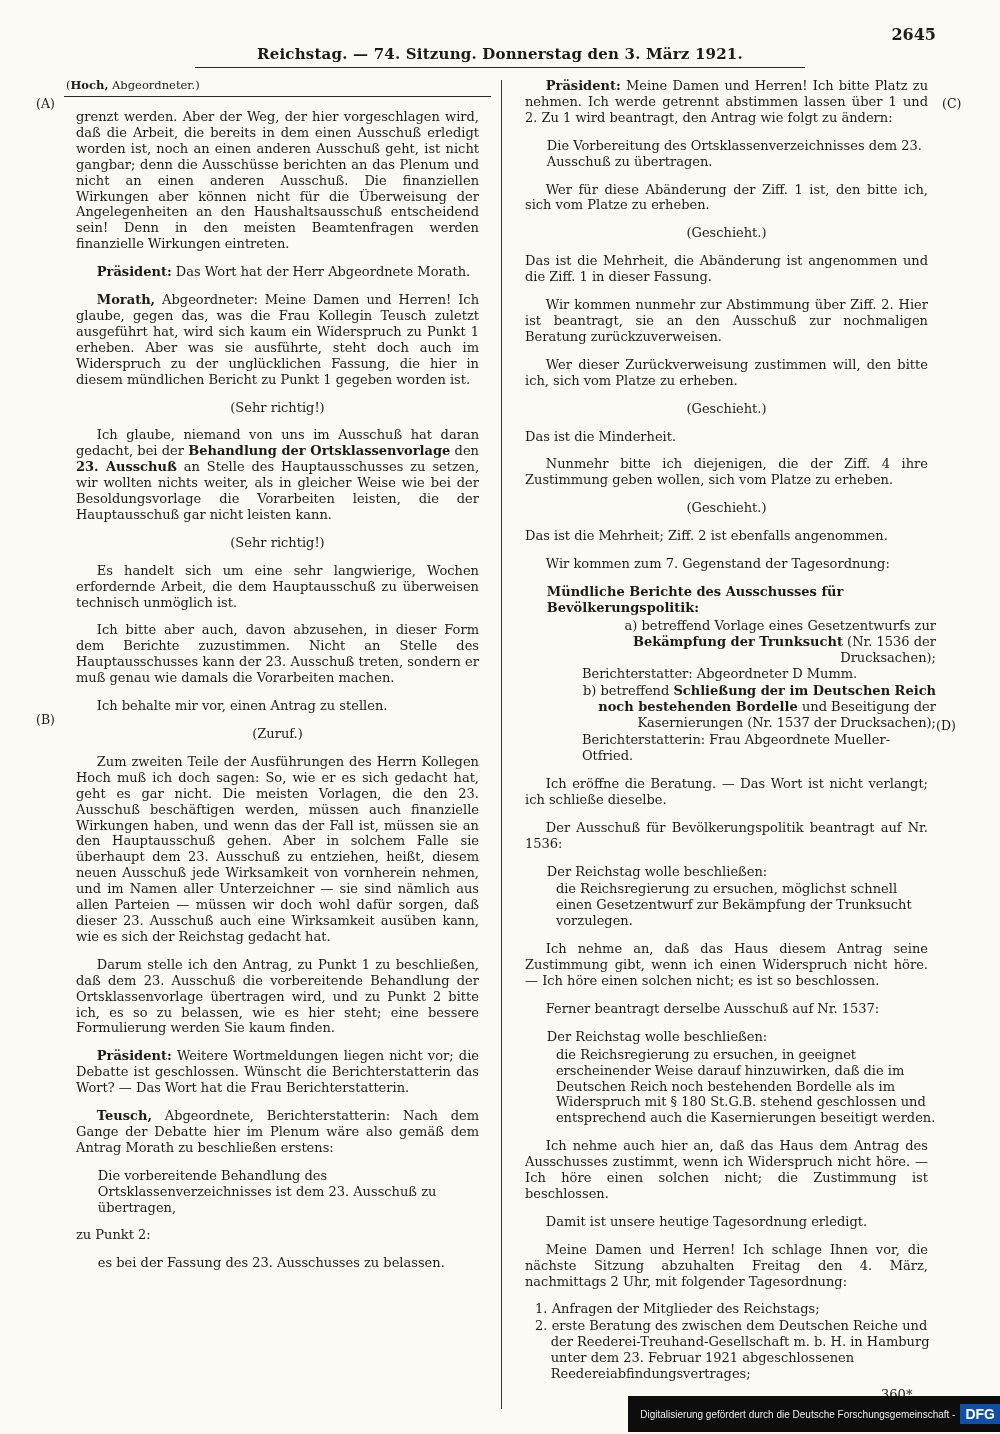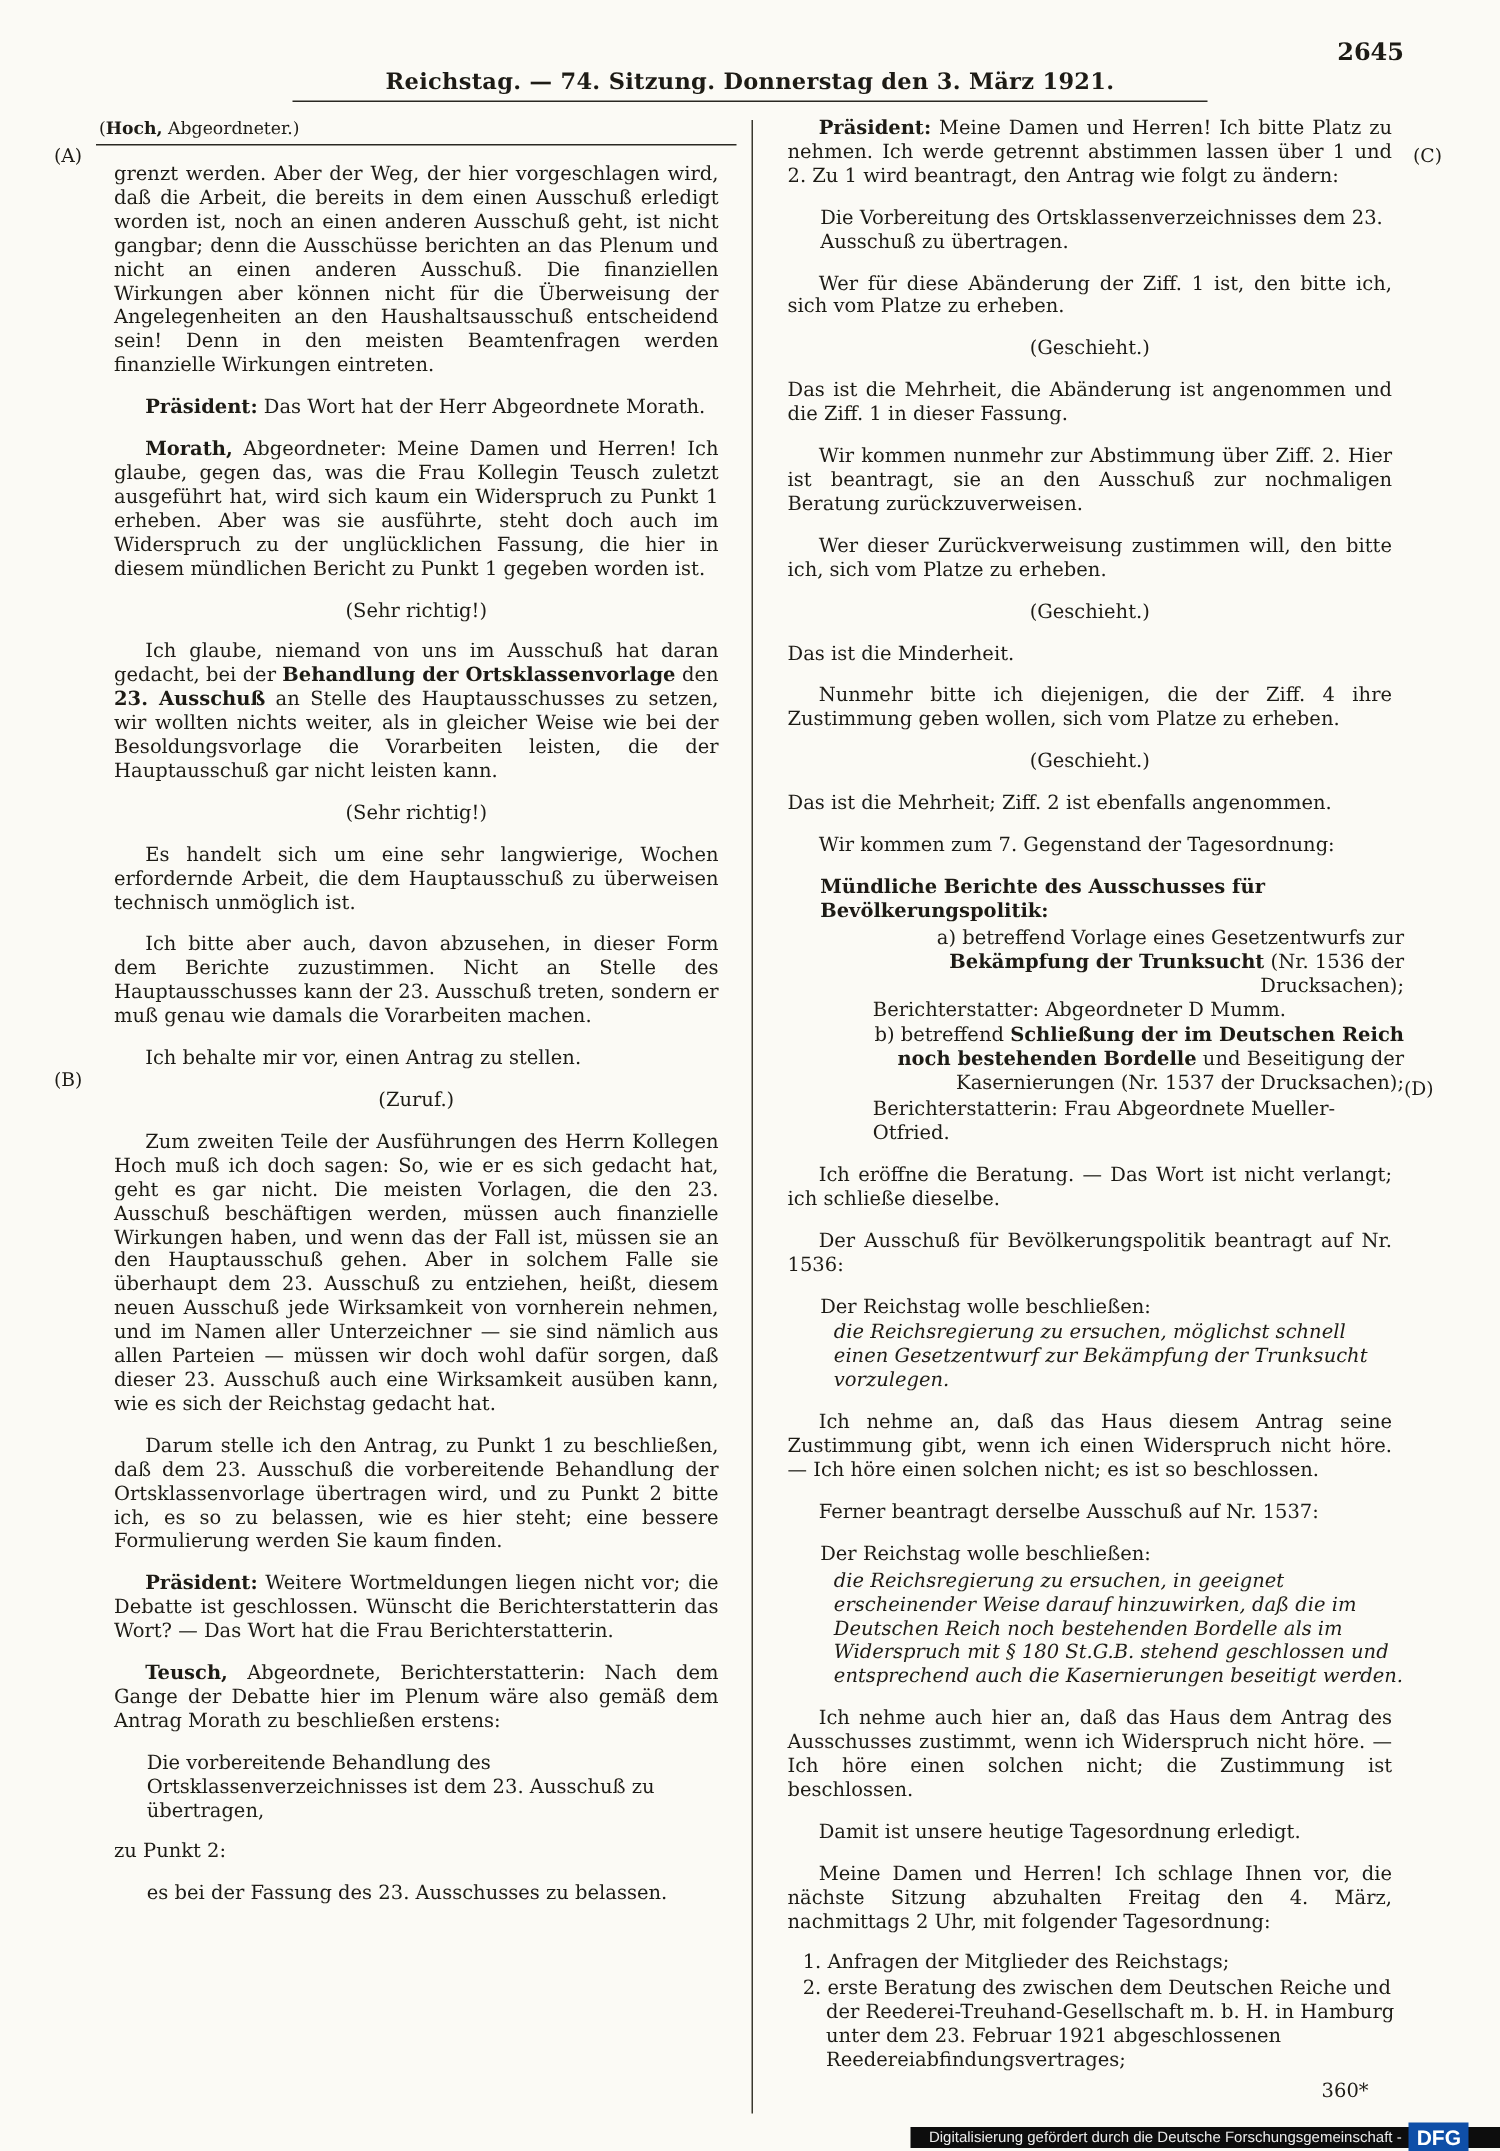--- a/index.html
+++ b/index.html
@@ -55,39 +55,39 @@
     font-size:11.5px;line-height:14px;
     border-bottom:1.2px solid #2a2822;
     padding:0 0 4px 2px;margin:0 0 7px 0;
   }
   .p{text-indent:1.6em;}
   .pn{text-indent:0;}
   .sp{text-indent:1.6em;margin-top:9px;}
   .col > .sp:first-child{margin-top:0;}
   .c{text-align:center;text-indent:0;margin:2px 0;}
   .q{margin:2px 4px 2px 2.6em;text-indent:0;text-align:left;}
-  .q2{margin:2px 4px 2px 3.3em;text-indent:0;text-align:left;font-style:italic;}
+  .q2{margin:2px 4px 2px 3.3em;text-indent:0;text-align:left;}
   .li{margin:1px 4px 1px 3.8em;text-indent:-1.3em;text-align:right;}
   .ber{margin:1px 0 1px 5.3em;text-indent:0;text-align:left;}
   .ln{margin:1px 0 1px 2.9em;text-indent:-1.2em;text-align:left;}
   .sig{text-align:right;text-indent:0;margin-top:5px;padding-right:1.2em;}
   
   .margin-label{
     position:absolute;font-size:12.5px;color:var(--ink);
   }
   .ml-a{left:36px;top:96px;}
   .ml-b{left:36px;top:712px;}
   .ml-c{left:942px;top:96px;}
   .ml-d{left:936px;top:718px;}
   
   .footer-bar{
-    position:absolute;right:0;bottom:2px;height:14px;
+    position:absolute;right:0;bottom:2px;height:36px;
     background:var(--footer-bg);
     display:flex;align-items:center;gap:5px;
-    padding:0 21px 0 12px;
+    padding:0 0 0 12px;
   }
   .footer-text{
     color:#ececec;font-size:10px;
     font-family:"Liberation Sans","DejaVu Sans",sans-serif;
     white-space:nowrap;
   }
   .dfg-logo{
     background:var(--dfg-blue);color:#ffffff;
     font-weight:bold;font-size:14px;line-height:1;
     padding:3px 5px;

